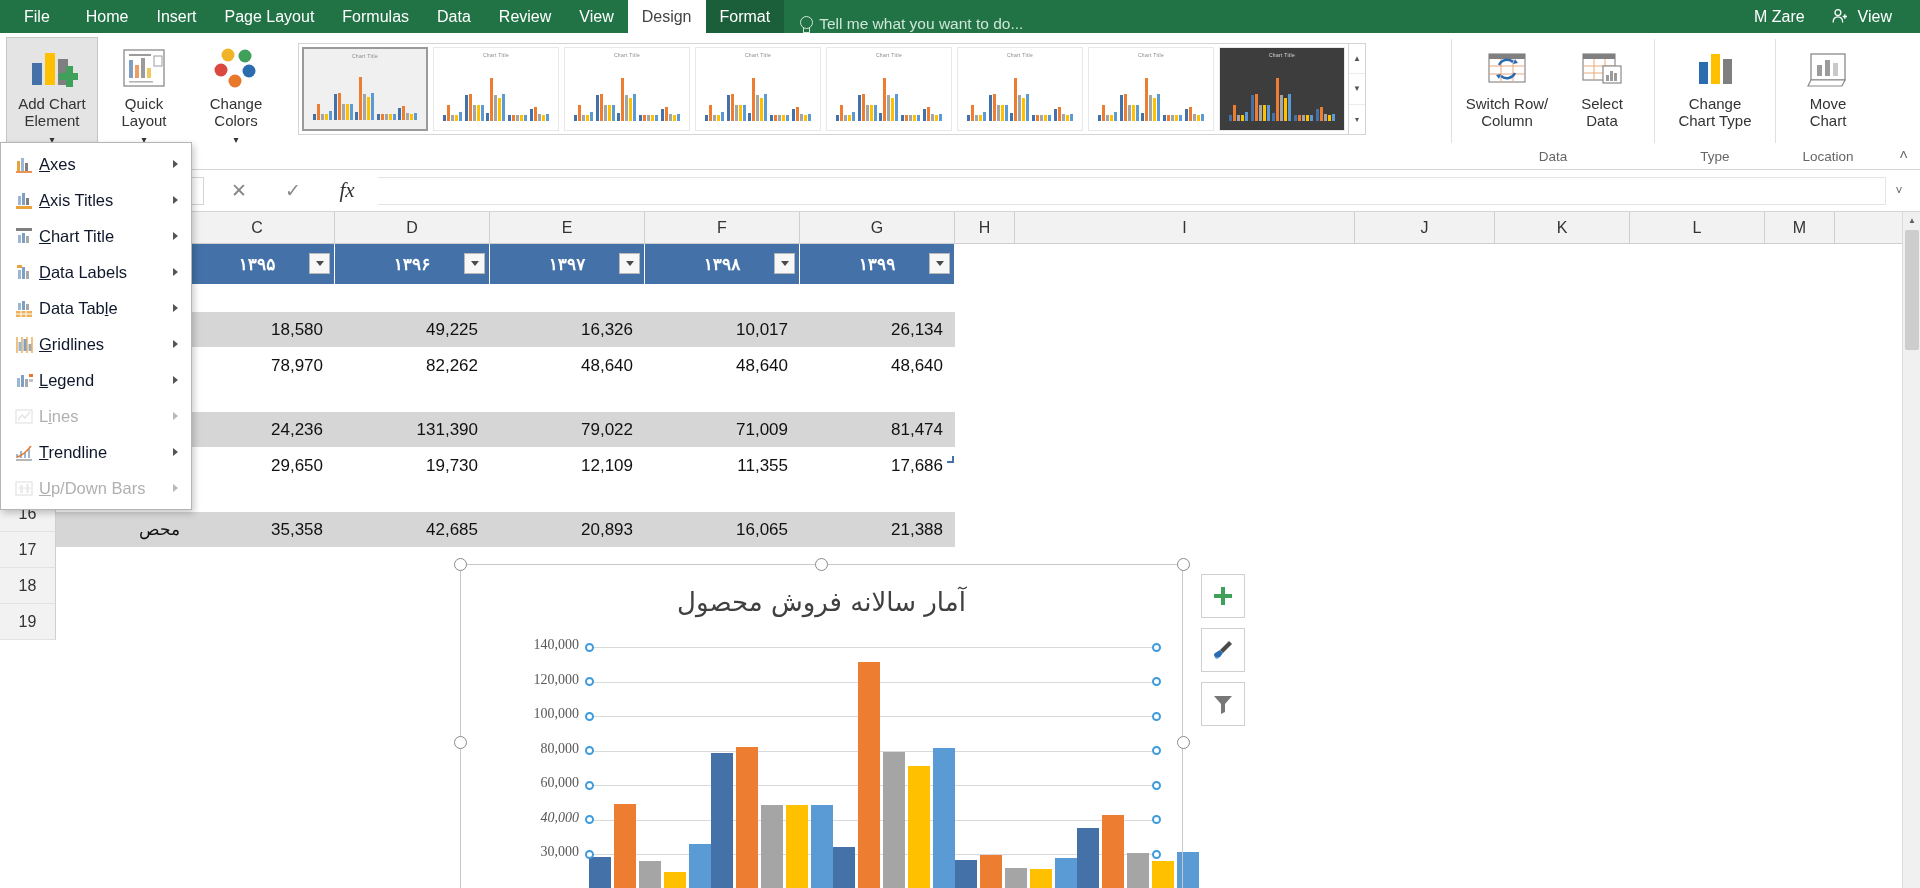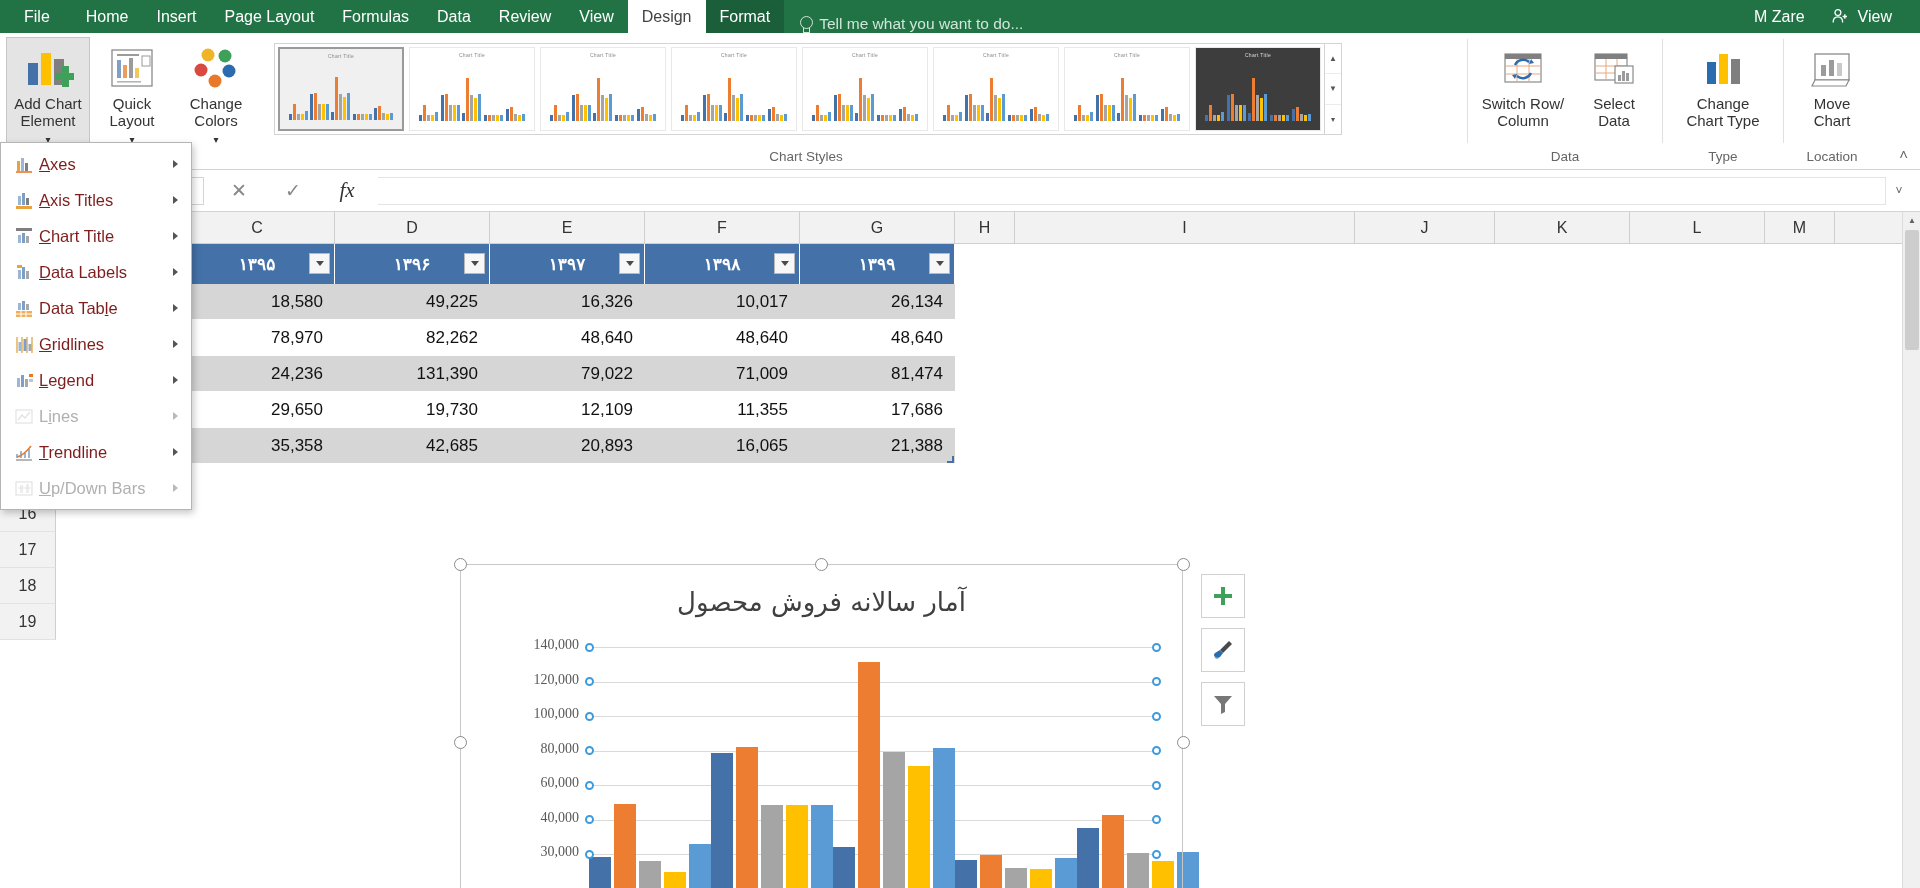--- a/index.html
+++ b/index.html
@@ -56,21 +56,21 @@
   }
   .rgroup { position: relative; display: flex; flex-direction: column; }
   .rgroup-body { flex: 1; display: flex; align-items: flex-start; padding: 4px 6px 0 6px; }
   .rgroup-label {
     text-align: center; font-size: 13.5px; color: #666; padding-bottom: 5px;
     height: 20px;
   }
   .rgroup-sep { width: 1px; background: #e0e0e0; margin: 6px 0 26px 0; }
 
   .bigbtn {
-    width: 84px; display: flex; flex-direction: column; align-items: center;
+    width: 92px; display: flex; flex-direction: column; align-items: center;
     padding: 4px 2px 2px 2px; cursor: default; border: 1px solid transparent;
   }
   .bigbtn.pressed { background: #e4e4e4; border: 1px solid #c6c6c6; }
   .bigbtn .ico { height: 54px; display: flex; align-items: center; justify-content: center; }
   .bigbtn .lbl {
     font-size: 15px; color: #333; line-height: 1.12; text-align: center;
     white-space: pre-line;
   }
   .bigbtn .lbl .caret { font-size: 10px; }
 
@@ -180,21 +180,21 @@
   .filt i {
     display: block; width: 0; height: 0; border-left: 4px solid transparent;
     border-right: 4px solid transparent; border-top: 5px solid #4a4a4a;
   }
   .xlc {
     font-size: 17px; color: #111; display: flex; align-items: center;
     justify-content: flex-end; padding-right: 12px; height: 36px;
     border-bottom: 1px solid #fff;
   }
   .xlc.rtl { justify-content: flex-start; padding-right: 0; padding-left: 6px; direction: rtl; }
-  .band-a { background: #d6d6d6; }
+  .band-a { background: #d6d6d6; margin-top: 28px; }
   .band-b { background: #ffffff; }
   .tbl-resize {
     position: absolute; width: 7px; height: 7px; border-right: 2px solid #4472a8;
     border-bottom: 2px solid #4472a8;
   }
 
   
   .chartobj {
     position: absolute; background: #fff; border: 1px solid #d9d9d9;
   }
@@ -236,21 +236,21 @@
   }
 
   
   .ctxmenu {
     position: absolute; top: 142px; left: 0; width: 192px;
     background: #fff; border: 1px solid #b5b5b5; box-shadow: 2px 3px 7px rgba(0,0,0,.22);
     padding: 3px 0; z-index: 120;
   }
   .mi {
     display: flex; align-items: center; height: 36px; padding: 0 8px;
-    font-size: 16.5px; color: #7f1d1d; position: relative;
+    font-size: 16.5px; color: #0f172a; position: relative;
   }
   .mi .mico { width: 30px; display: flex; align-items: center; justify-content: center; }
   .mi .mtext { flex: 1; }
   .mi .marrow {
     width: 0; height: 0; border-top: 4px solid transparent;
     border-bottom: 4px solid transparent; border-left: 5px solid #555;
     margin-right: 5px;
   }
   .mi.dis { color: #b0b0b0; }
   .mi.dis .marrow { border-left-color: #b9b9b9; }
@@ -700,21 +700,20 @@
                 </div>
               </div>
             </div>
           <div class="gal-scroll">
             <div class="gs-btn">▲</div>
             <div class="gs-btn">▼</div>
             <div class="gs-btn">▾</div>
           </div>
         </div>
       </div>
-      <div class="rgroup-label">Chart Styles</div>
     </div>
 
     <div style="flex:1 1 auto;"></div>
 
     <div class="rgroup-sep"></div>
     <div class="rgroup">
       <div class="rgroup-body">
         <div class="bigbtn" style="width:98px;">
           <div class="ico">
             <svg width="50" height="46" viewBox="0 0 50 46">
@@ -931,21 +930,21 @@
             <div class="dot" style="left: 691px; top: 72.6429px;"></div>
             <div class="gline" style="left: 128px; width: 567px; top: 111.714px;"></div>
             <div class="ylab" style="left: 28px; top: 101.714px;">80,000</div>
             <div class="dot" style="left: 124px; top: 107.214px;"></div>
             <div class="dot" style="left: 691px; top: 107.214px;"></div>
             <div class="gline" style="left: 128px; width: 567px; top: 146.286px;"></div>
             <div class="ylab" style="left: 28px; top: 136.286px;">60,000</div>
             <div class="dot" style="left: 124px; top: 141.786px;"></div>
             <div class="dot" style="left: 691px; top: 141.786px;"></div>
             <div class="gline" style="left: 128px; width: 567px; top: 180.857px;"></div>
-            <div class="ylab" style="left: 28px; top: 170.857px;">40,000</div>
+            <div class="ylab" style="left: 28px; top: 170.857px; font-style: italic;">40,000</div>
             <div class="dot" style="left: 124px; top: 176.357px;"></div>
             <div class="dot" style="left: 691px; top: 176.357px;"></div>
             <div class="gline" style="left: 128px; width: 567px; top: 215.429px;"></div>
             <div class="ylab" style="left: 28px; top: 205.429px;">30,000</div>
             <div class="dot" style="left: 124px; top: 210.929px;"></div>
             <div class="dot" style="left: 691px; top: 210.929px;"></div>
             <div class="bars" style="left: 128px; width: 567px; top: 8px; height: 242px;">
               <div class="bgrp">
                 <div class="bar" style="height: 32.1169px; background: rgb(68, 114, 168);"></div>
                 <div class="bar" style="height: 85.0889px; background: rgb(237, 125, 49);"></div>

